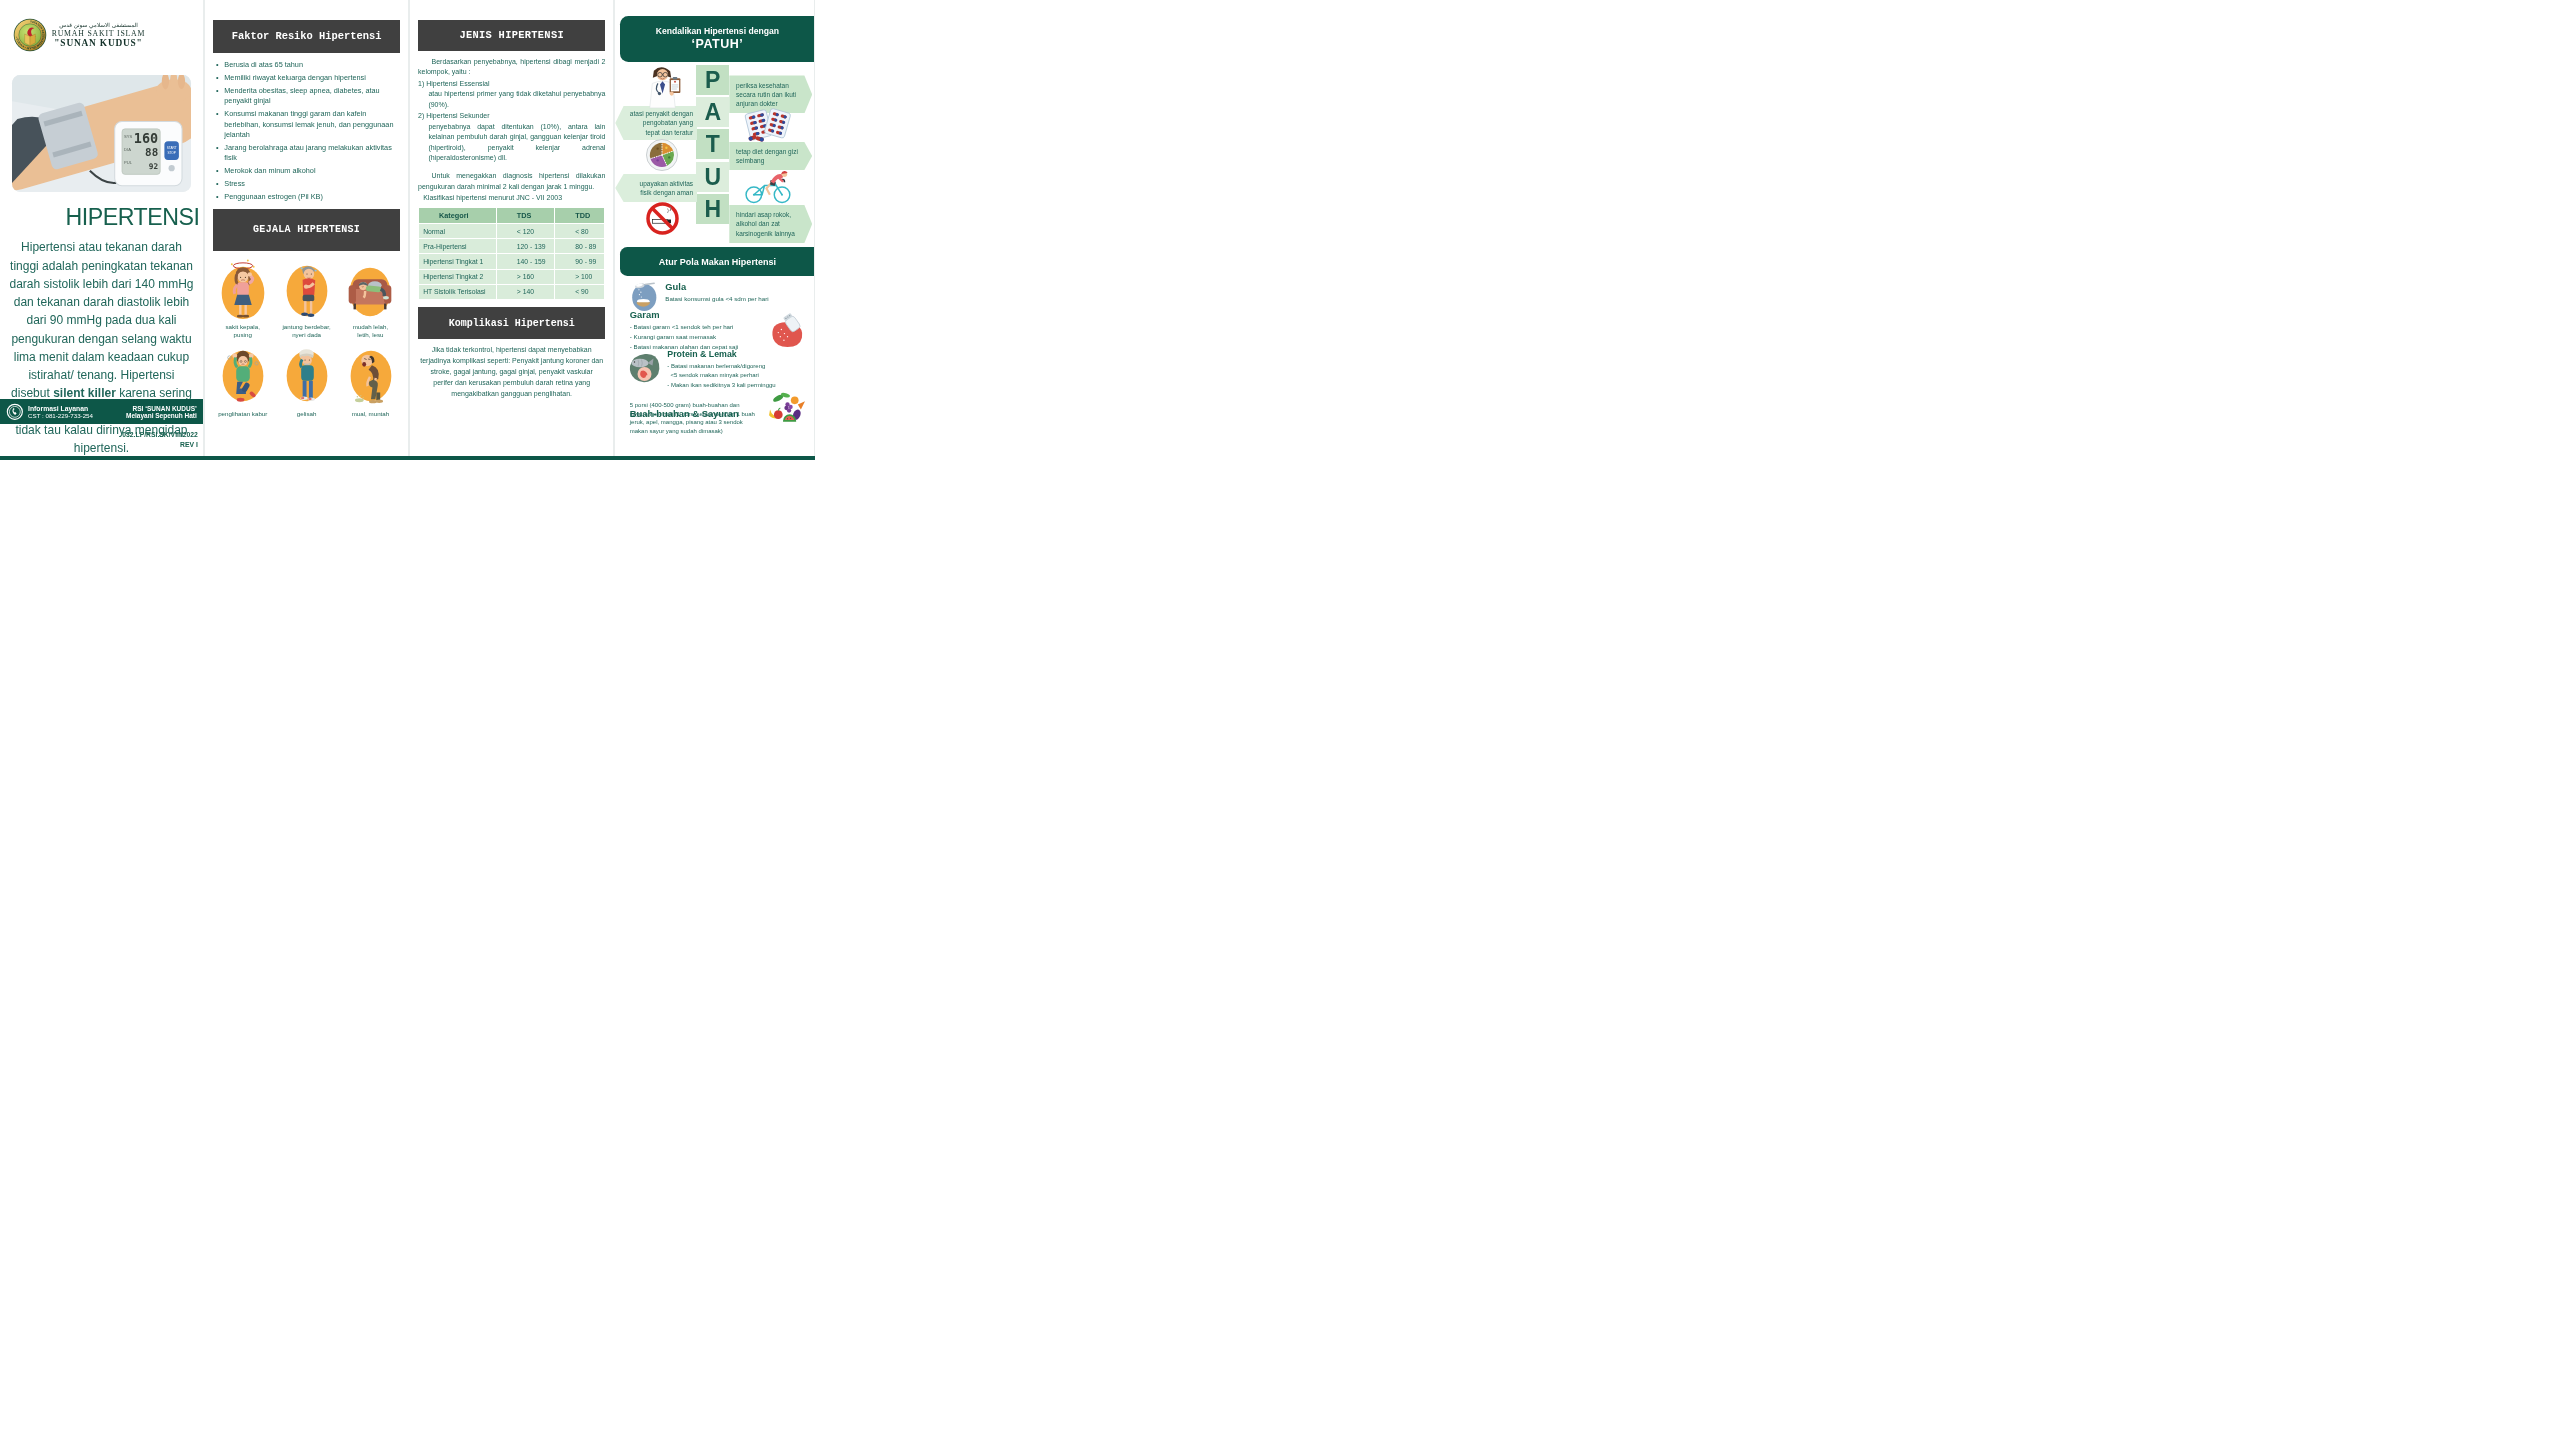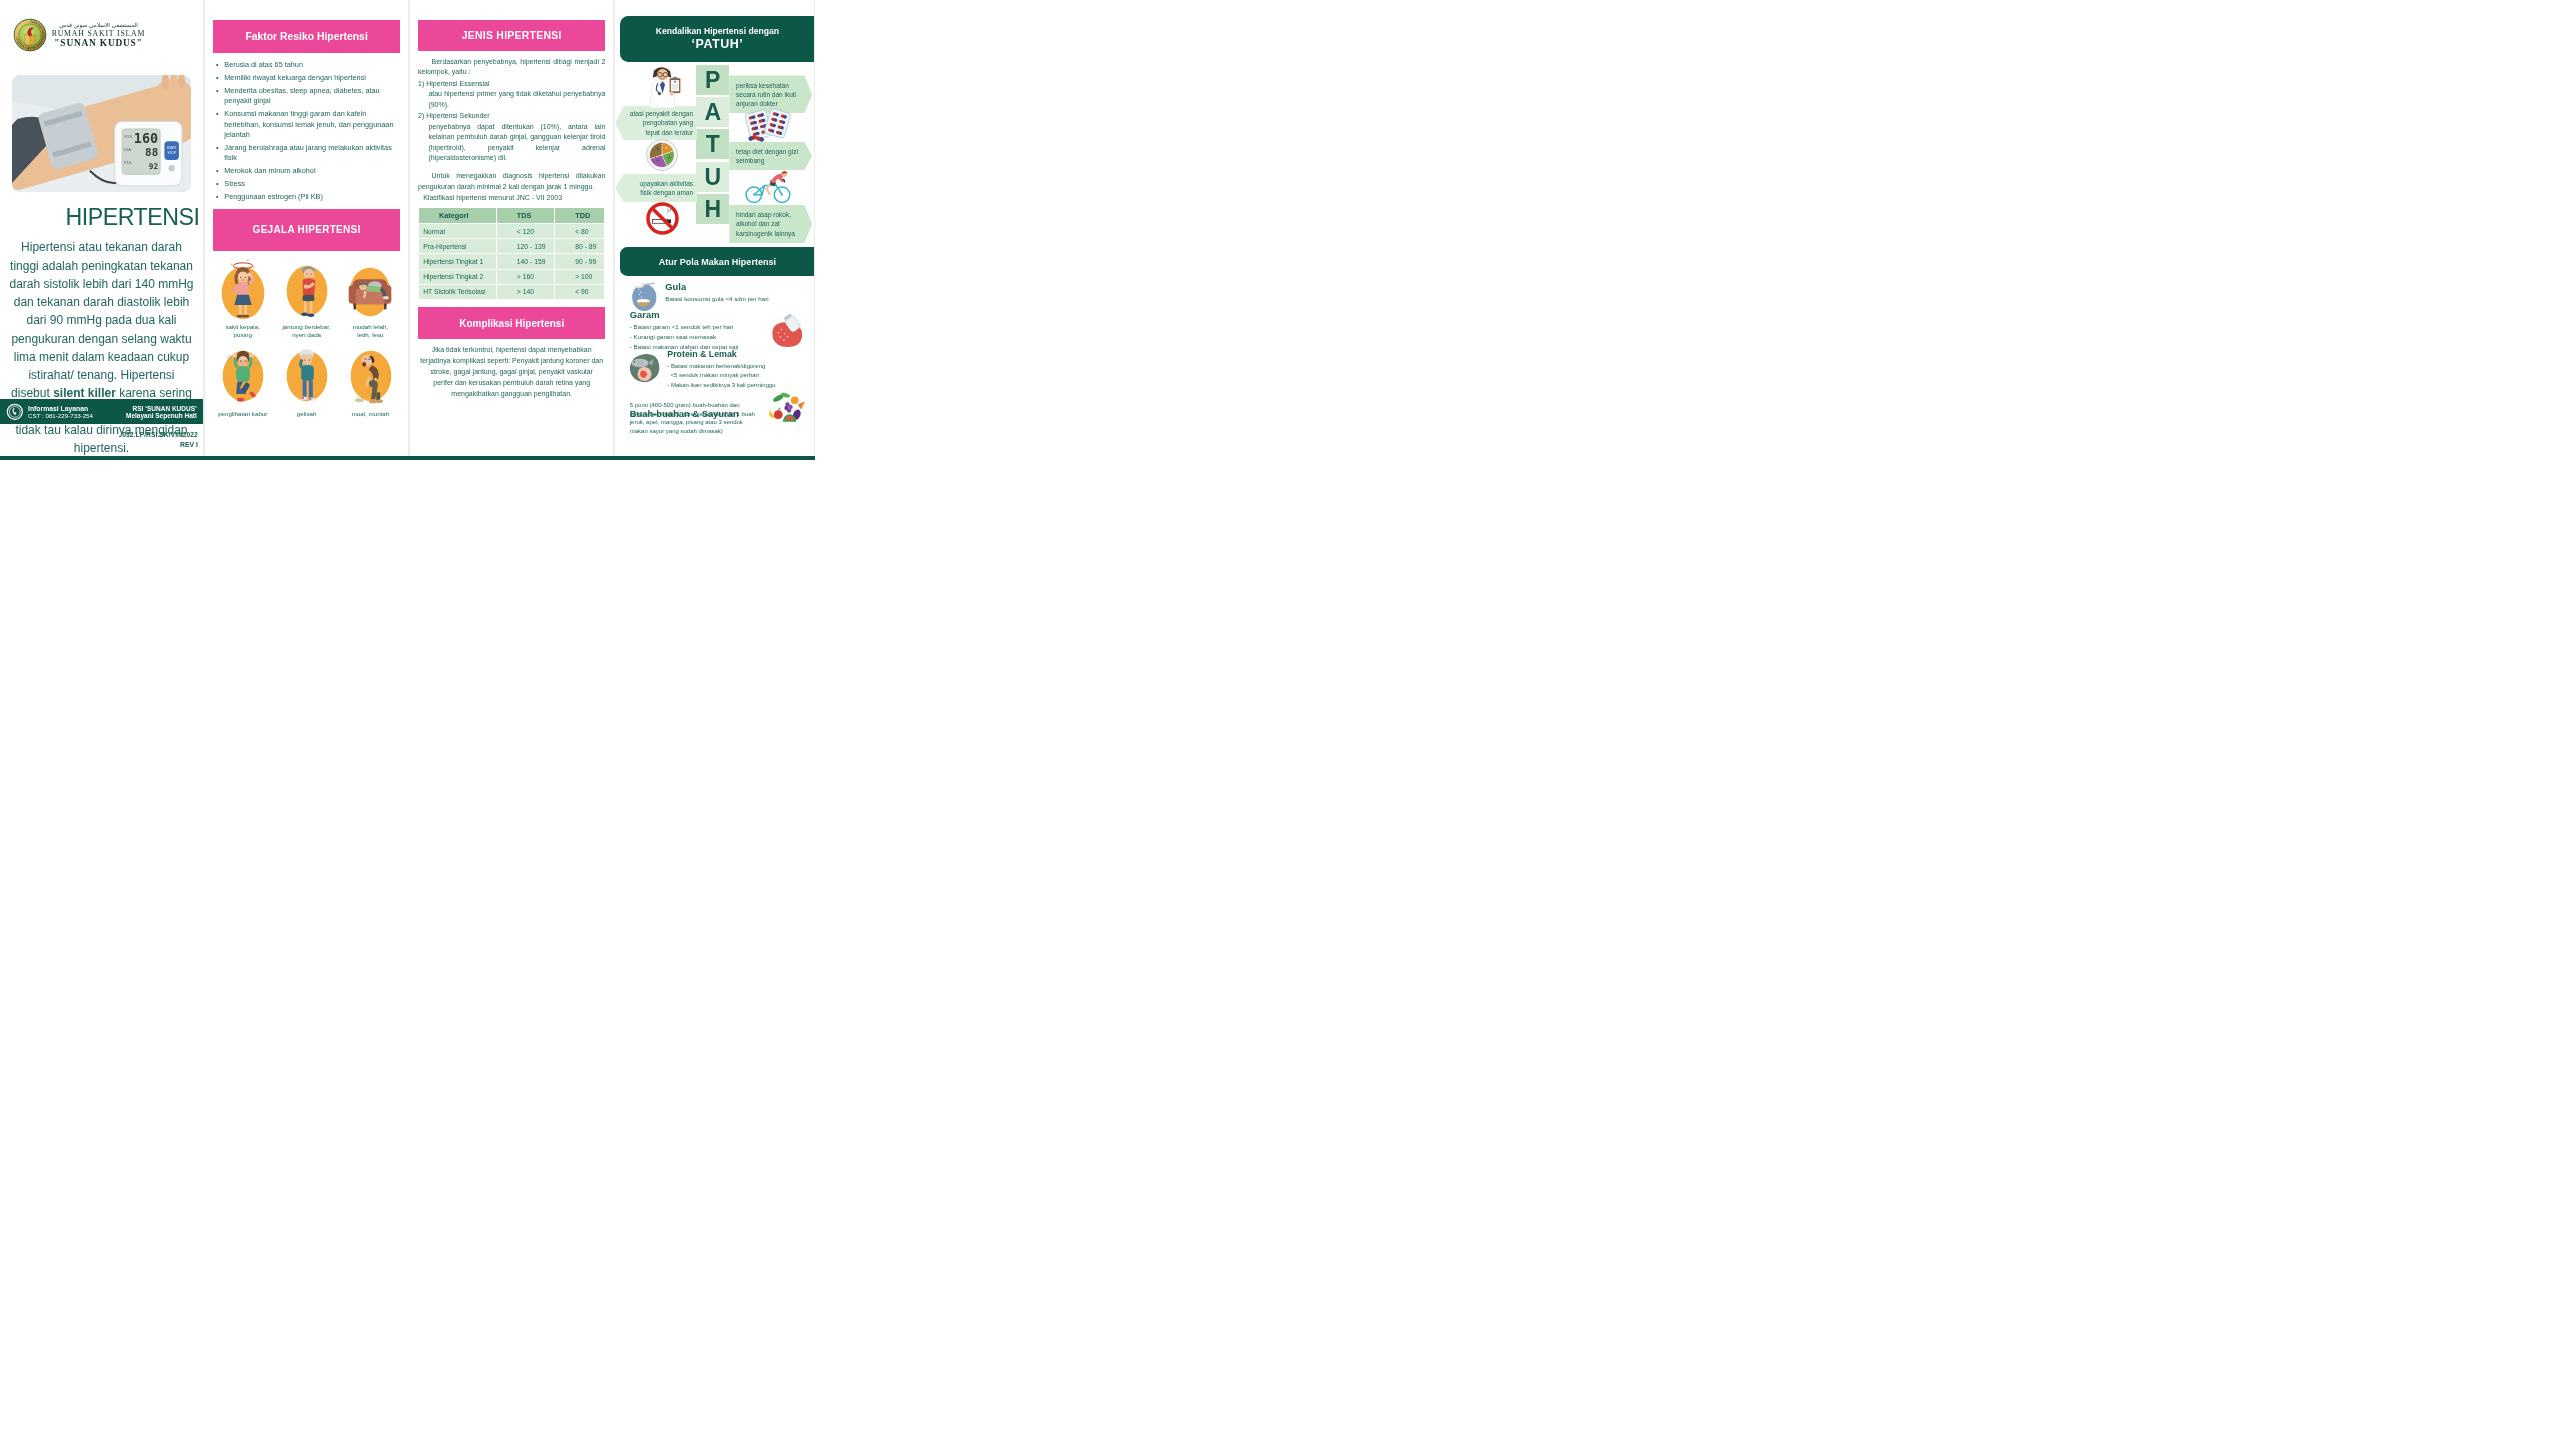--- a/index.html
+++ b/index.html
@@ -8,21 +8,21 @@
   .page { position:relative; width:815px; height:460px; background:#e9eded; display:flex; overflow:hidden; }
   .fold { width:2.1px; background:#e9eded; }
   .panel { position:relative; background:#ffffff; height:100%; }
   .panel1 { width:203px; }
   .panel2 { width:203px; padding:7.3px 7.8px 0; }
   .panel3 { width:203px; padding:7.3px 7.8px 0; }
   .panel4 { width:199px; }
   .bottom-strip { position:absolute; left:0; right:0; bottom:0; height:3.6px; background:#0d5748; z-index:9; }
 
   
-  .hbox { background:#ec4899; color:#fff; border-radius:0; display:flex; align-items:center; justify-content:center; text-align:center; }
+  .hbox { background:#404040; color:#fff; border-radius:0; display:flex; align-items:center; justify-content:center; text-align:center;font-family:Liberation Mono, monospace; }
 
   
   .brand { display:flex; align-items:center; gap:5.2px; margin:17.7px 0 0 12.5px; }
   .brand-text { display:flex; flex-direction:column; }
   .arabic { font-family:"DejaVu Sans", sans-serif; font-size:5.7px; color:#14322a; direction:rtl; text-align:center; line-height:1.1; }
   .rsi1 { font-family:"Liberation Serif", serif; font-size:7.8px; letter-spacing:0.8px; color:#14322a; margin-top:1px; text-align:center; }
   .rsi2 { font-family:"Liberation Serif", serif; font-size:9.4px; font-weight:bold; letter-spacing:0.8px; color:#14322a; text-align:center; }
   .photo { position:relative; width:179px; height:117px; margin:23px auto 0; border-radius:8.3px; overflow:hidden; background:#e8edf0; }
   .p1-title { margin-top:11.4px; text-align:right; font-size:24.4px; font-weight:400; color:#17604e; letter-spacing:-0.5px; }
   .p1-title span { display:inline-block; transform:scaleX(0.95); }

